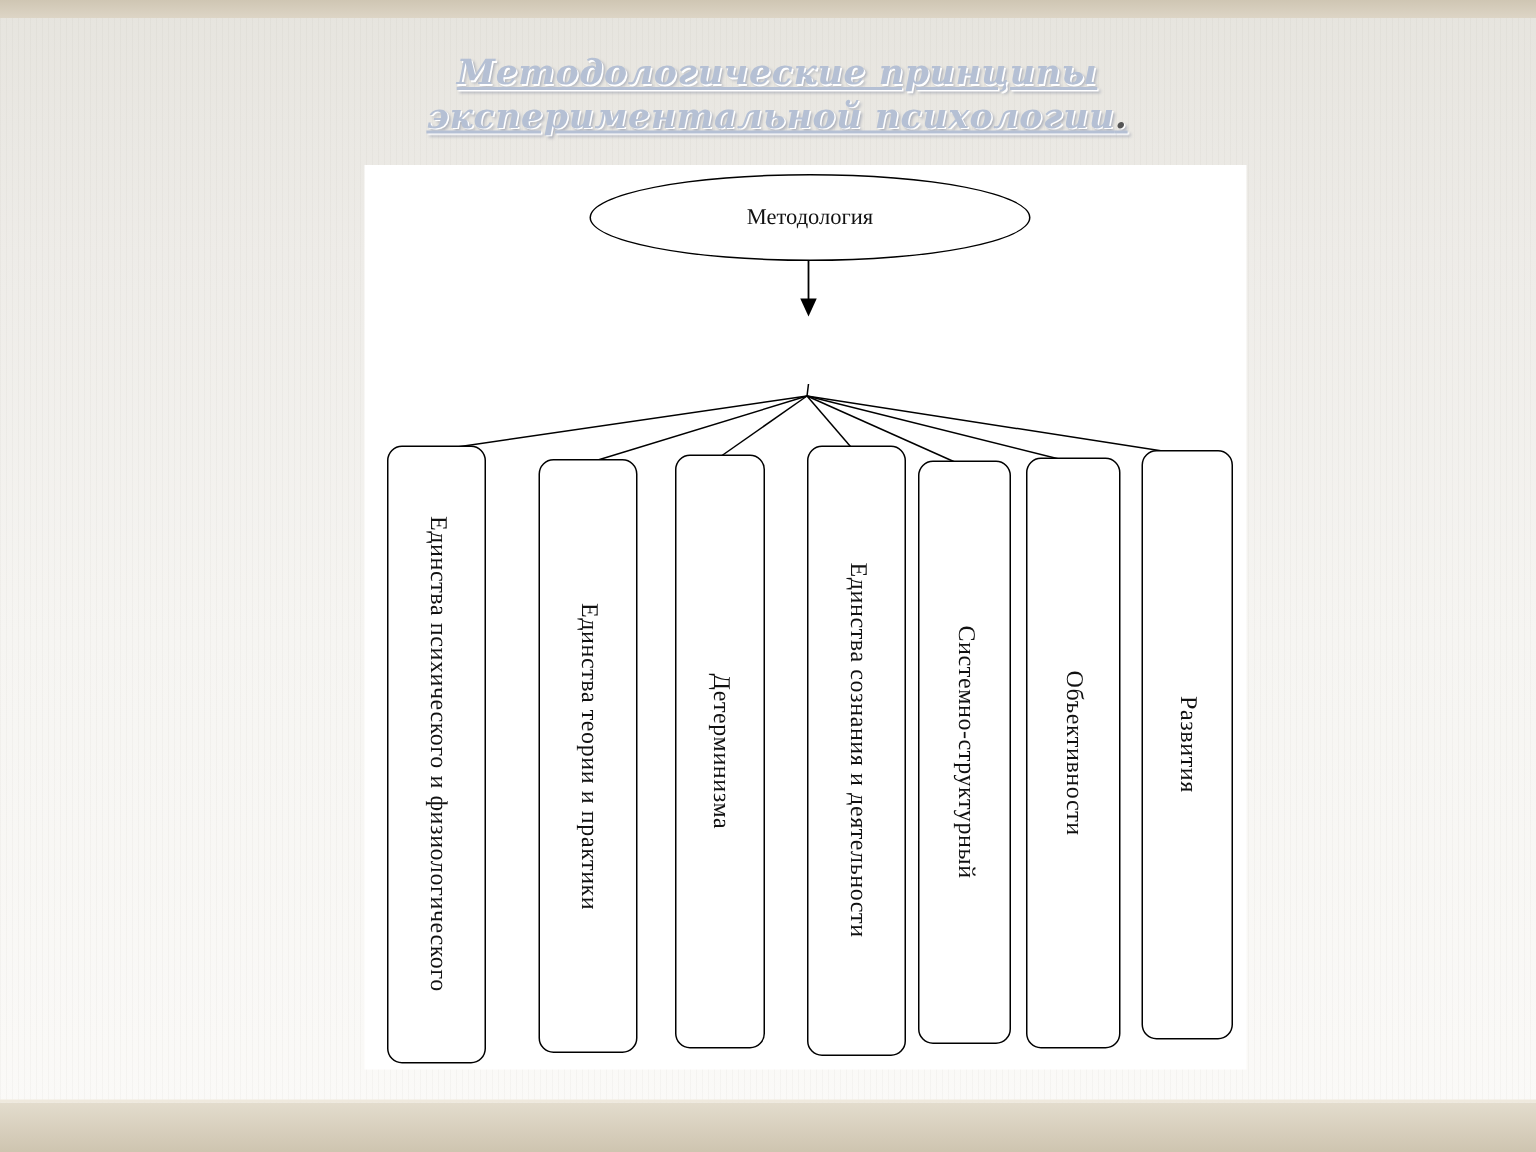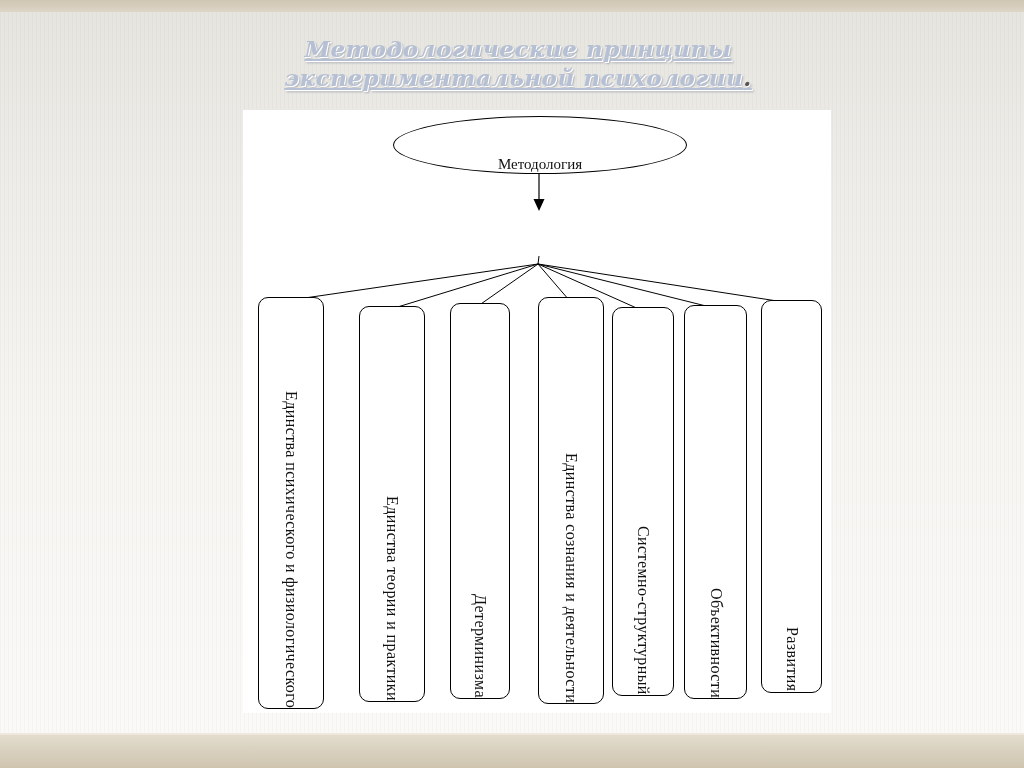--- a/index.html
+++ b/index.html
@@ -23,21 +23,21 @@
     font-size:23px;line-height:1.28;letter-spacing:0.5px;
     color:#b5c0d4;
     text-shadow:1px 1px 0 #ffffff, 2px 2px 2px rgba(100,110,140,0.45);
   }
   .title .inner{display:block;width:640px;margin:0 auto;text-decoration:underline;}
   .title .period{color:#555;}
   .panel{position:absolute;left:243px;top:110px;width:588px;height:603px;background:#ffffff;}
   svg.connectors{position:absolute;left:0;top:0;width:1024px;height:768px;pointer-events:none;}
   .node{
     position:absolute;background:#ffffff;border:1px solid #000;
-    display:flex;align-items:flex-end;justify-content:center;
+    display:flex;align-items:center;justify-content:center;
     color:#111;text-align:center;
   }
   .ellipse{left:393px;top:116px;width:292px;height:56px;border-radius:50%;font-size:15px;}
   .rectbox{left:391px;top:211px;width:297px;height:45px;font-size:15px;}
   .vbox{border-radius:10px;}
   .vbox span{
     writing-mode:vertical-rl;
     text-orientation:mixed;
     white-space:nowrap;
     font-size:16px;letter-spacing:0.4px;color:#111;

